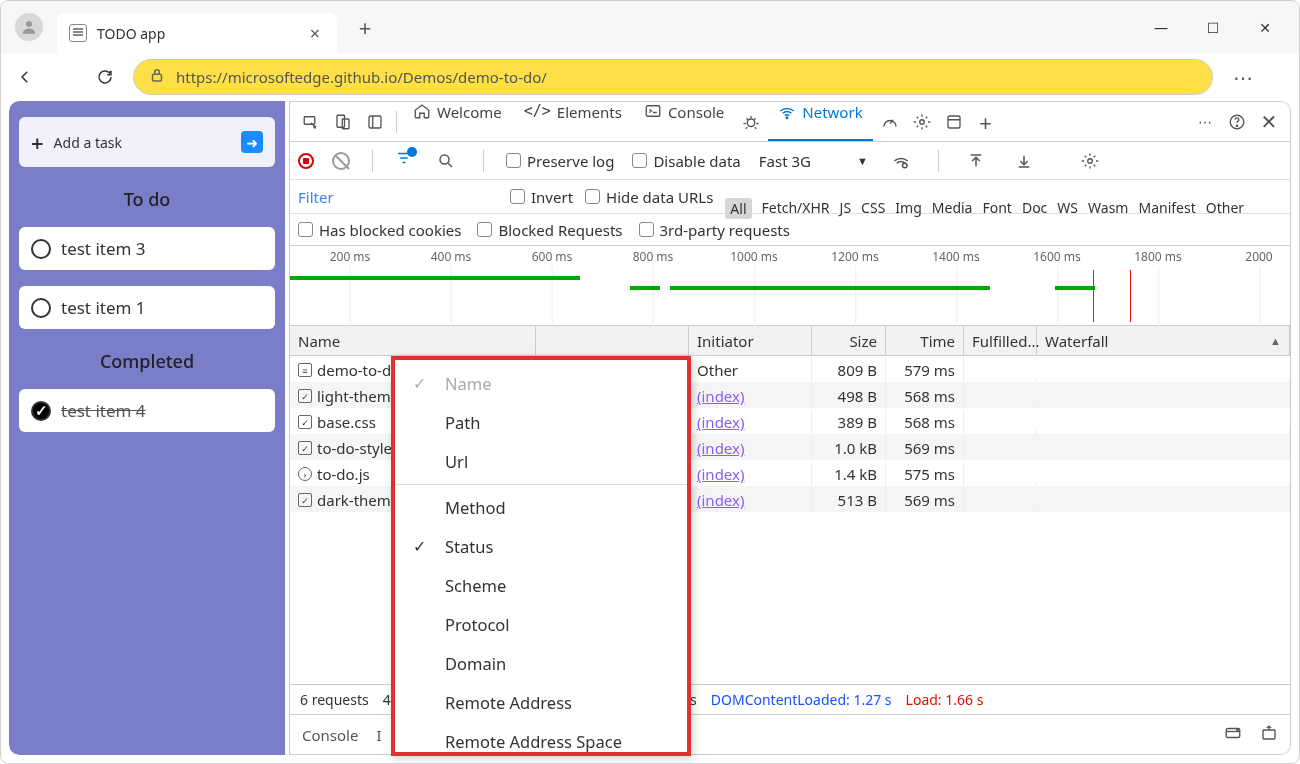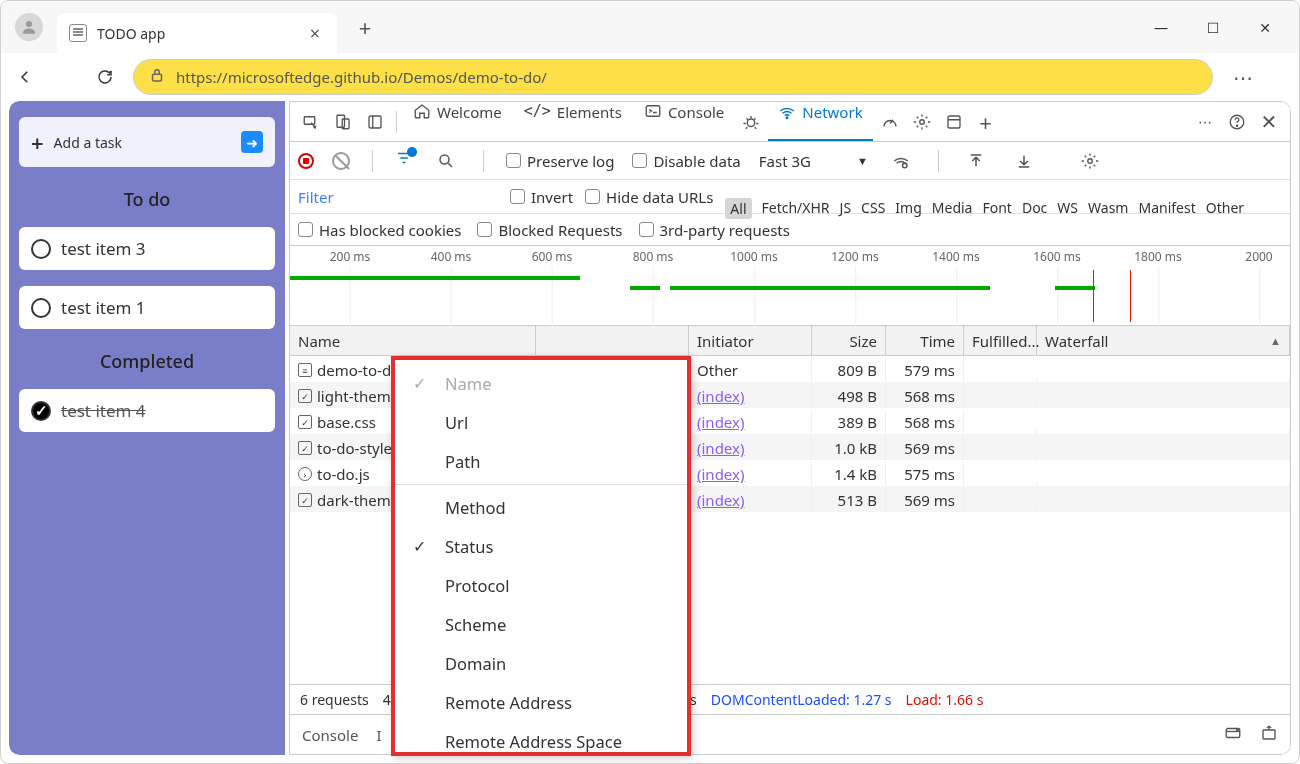--- a/index.html
+++ b/index.html
@@ -507,23 +507,23 @@
             <rect x="4" y="8" width="16" height="12" rx="1"></rect>
             <path d="M12 8V3M9 5l3-2 3 2"></path>
           </svg>
       </span>
     </div>
   </div>
 </div>
 
 <div class="context-menu" id="ctxmenu">
     <div class="cm-item disabled"><span class="check">✓</span>Name</div>
+    <div class="cm-item">Path</div>
     <div class="cm-item">Url</div>
-    <div class="cm-item">Path</div>
     <div class="cm-sep"></div>
     <div class="cm-item">Method</div>
     <div class="cm-item"><span class="check">✓</span>Status</div>
+    <div class="cm-item">Scheme</div>
     <div class="cm-item">Protocol</div>
-    <div class="cm-item">Scheme</div>
     <div class="cm-item">Domain</div>
     <div class="cm-item">Remote Address</div>
     <div class="cm-item">Remote Address Space</div>
   </div>
 
 </body></html>

